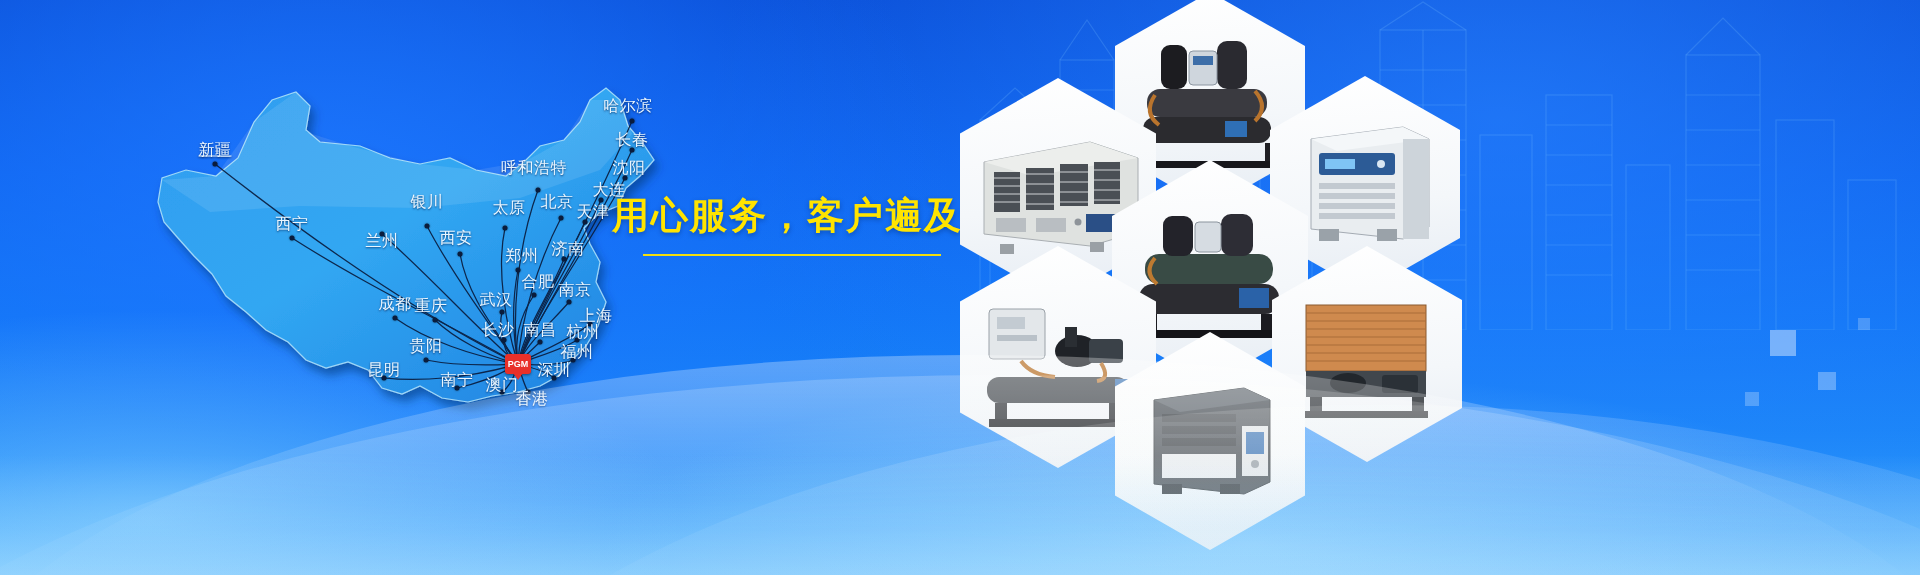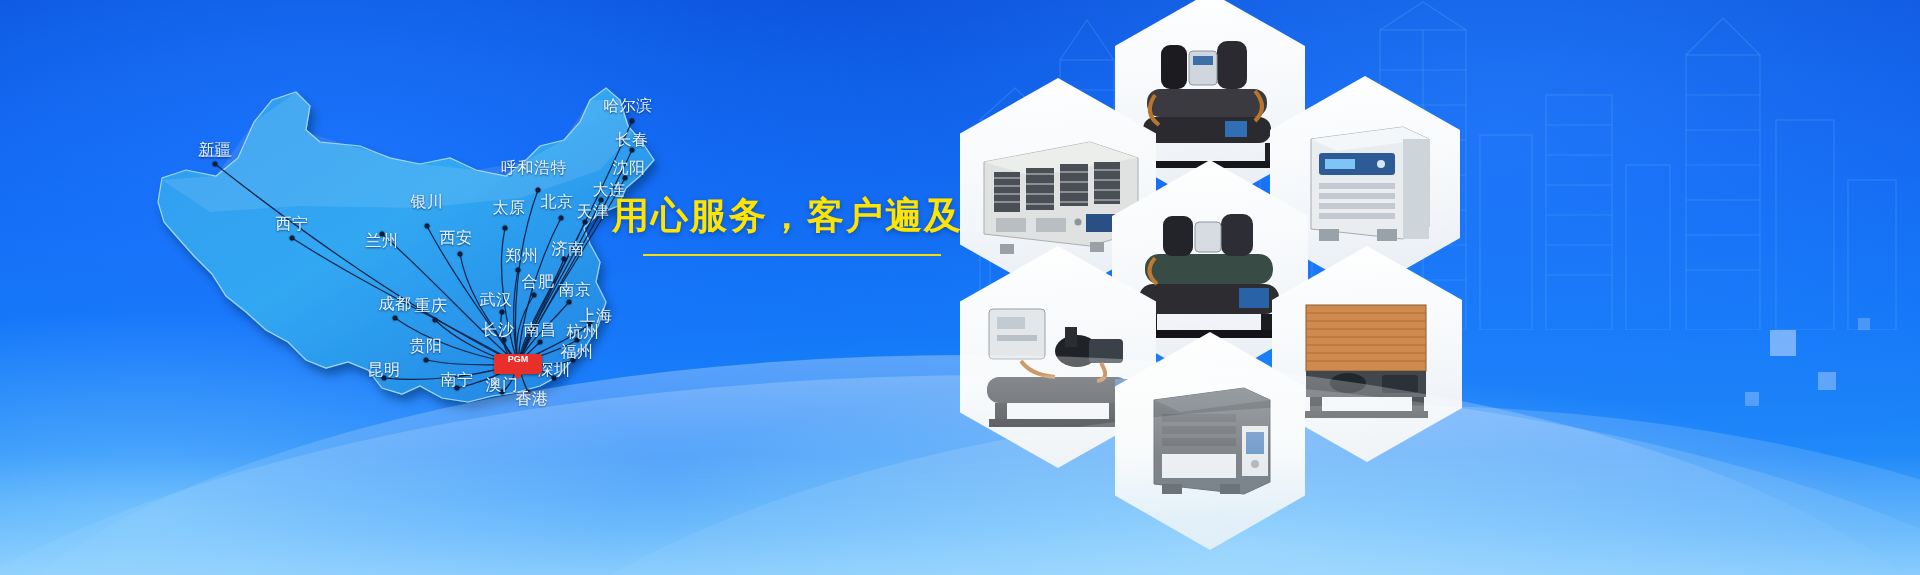--- a/index.html
+++ b/index.html
@@ -56,22 +56,22 @@
     text-shadow:0 1px 2px rgba(0,30,80,.75);white-space:nowrap;
     transform:translate(-50%,-50%);font-weight:400;
   }
   .dot{
     position:absolute;width:5px;height:5px;border-radius:50%;
     background:#0a1c3c;transform:translate(-50%,-50%);
     box-shadow:0 0 2px rgba(0,0,0,.6);
   }
   .hub{
     position:absolute;transform:translate(-50%,-50%);
-    width:48px;height:20px;background:#e8302a;border-radius:3px;
-    display:flex;align-items:flex-start;justify-content:center;
+    width:26px;height:20px;background:#e8302a;border-radius:3px;
+    display:flex;align-items:center;justify-content:center;
     color:#fff;font-size:9px;font-weight:bold;letter-spacing:0;
     box-shadow:0 1px 3px rgba(0,0,0,.5);
   }
   .hub:after{
     content:"";position:absolute;bottom:-6px;left:50%;margin-left:-5px;
     border-left:5px solid transparent;border-right:5px solid transparent;
     border-top:7px solid #e8302a;
   }
 
   

